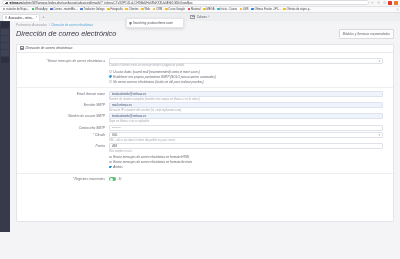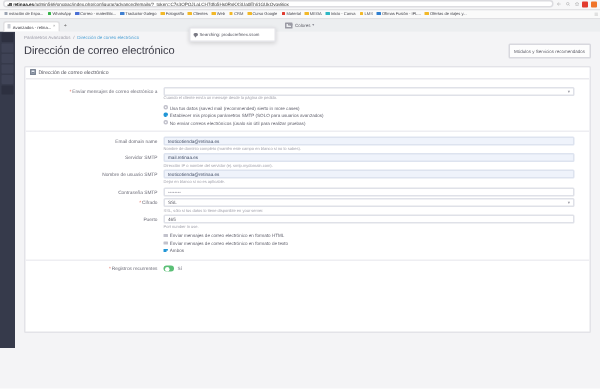--- a/index.html
+++ b/index.html
@@ -85,21 +85,21 @@
   .colors-ic i{flex:1;background:#9a9aa4;height:70%;display:block;}
   .caret-sm{font-size:2.6px;color:#8a8a94;}
 
   
   .page { display:flex; height:211px; background:#f4f4f6; }
 
   .sidebar { width:10px; background:#363a4b; flex:none; }
   .sidebar .sb-item { height:6px; margin:1px 1.4px; background:#3f4356; border-radius:0.6px; }
   .sidebar .sb-item.dark { background:#2d3040; }
 
-  .content { flex:1; padding:0 6px; overflow:hidden; }
+  .content { flex:1; padding:0 6px; overflow:hidden;font-style:italic; }
 
   .crumb-row { padding:2.6px 0 0 0; font-size:3px; color:#9a9aa6; white-space:nowrap; }
   .crumb-row .sep { margin:0 1px; }
   .crumb-row .cur { color:#4a9fd4; }
 
   .title-row { display:flex; align-items:center; margin-top:1.5px; }
   .page-title { font-size:7.4px; color:#3b3b46; font-weight:400; letter-spacing:-0.05px; }
   .hdr-btn {
     margin-left:auto; font-size:3px; color:#5d5d68; background:#fdfdfd;
     border:0.45px solid #d8d8de; border-radius:1px; padding:2px 3px; white-space:nowrap;

